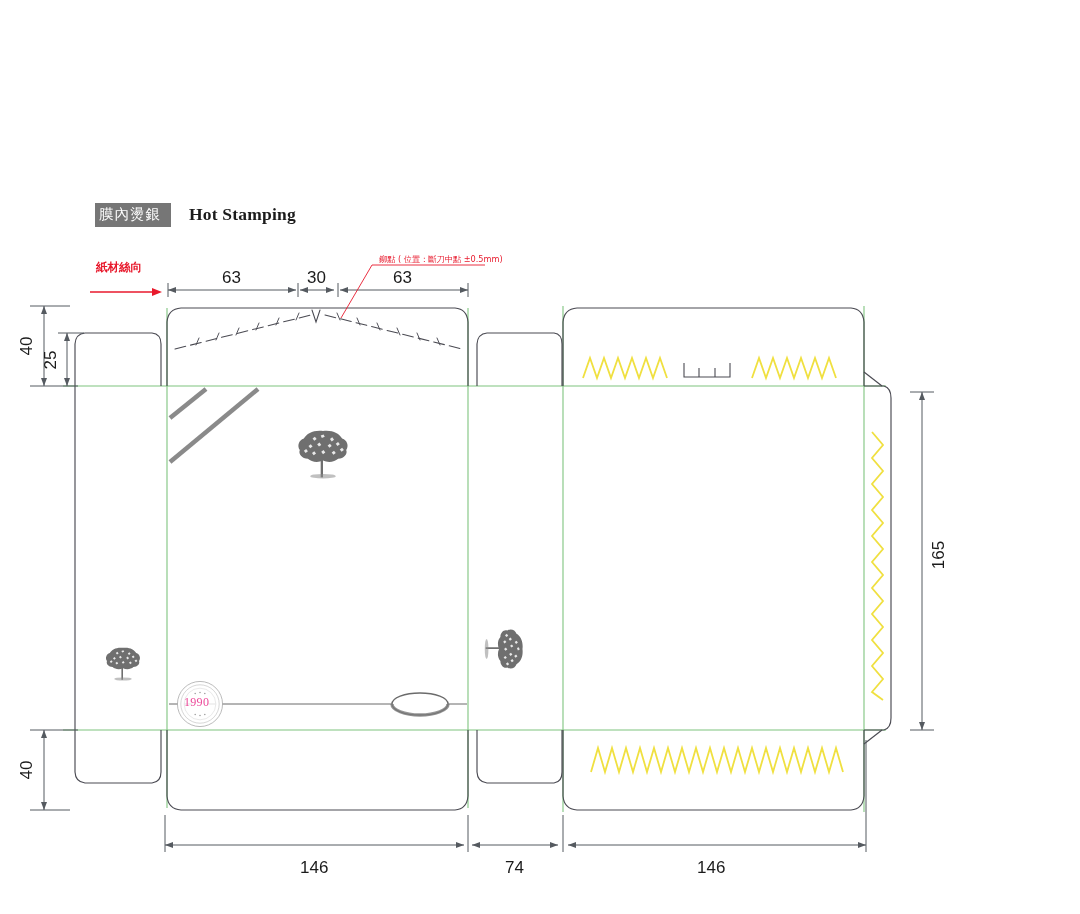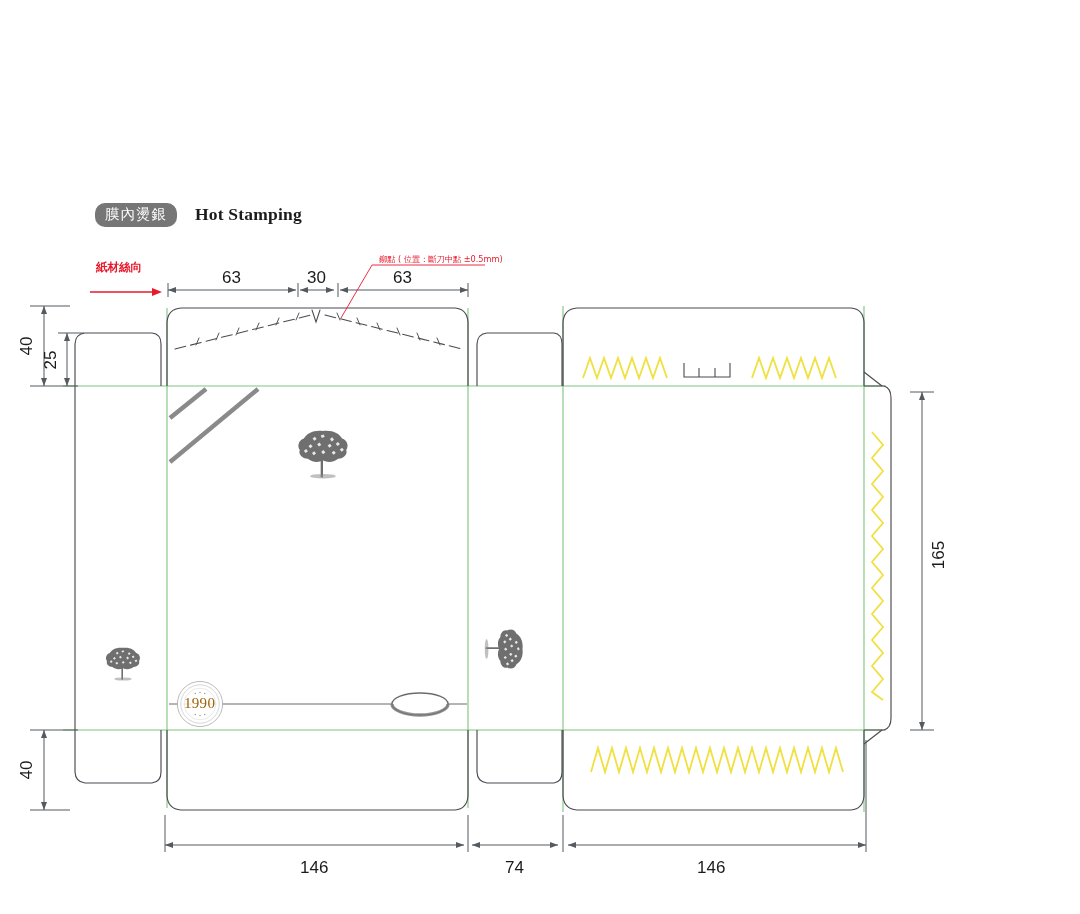--- a/index.html
+++ b/index.html
@@ -27,25 +27,24 @@
     top: 203px;
     display: flex;
     align-items: center;
     gap: 18px;
   }
   .badge-cn {
     background: #767676;
     color: #ffffff;
     font-size: 14.5px;
     letter-spacing: 1px;
-    padding: 4px 10px 5px 10px;
+    padding: 4px 10px 5px 4px;
     line-height: 1;
     font-family: "DejaVu Sans", sans-serif;
     white-space: nowrap;
-    border-radius: 10px;
   }
   .header-en {
     color: #1b1b1b;
     font-size: 17.5px;
     font-weight: 600;
     letter-spacing: 0.2px;
     white-space: nowrap;
     font-family: Liberation Serif, serif;
   }
   .dim-label {
@@ -69,22 +68,22 @@
   .grain-label {
     position: absolute;
     color: #e8192c;
     font-size: 11.5px;
     font-family: "DejaVu Sans", sans-serif;
     font-weight: bold;
     white-space: nowrap;
   }
   .seal-text {
     position: absolute;
-    color: #a16207;
-    font-size: 15px;
+    color: #ec4899;
+    font-size: 12px;
     font-family: "Liberation Serif", serif;
     white-space: nowrap;
     letter-spacing: 0.3px;
   }
 </style>
 </head>
 <body>
 
 <div class="header-row">
   <span class="badge-cn">膜內燙銀</span>

